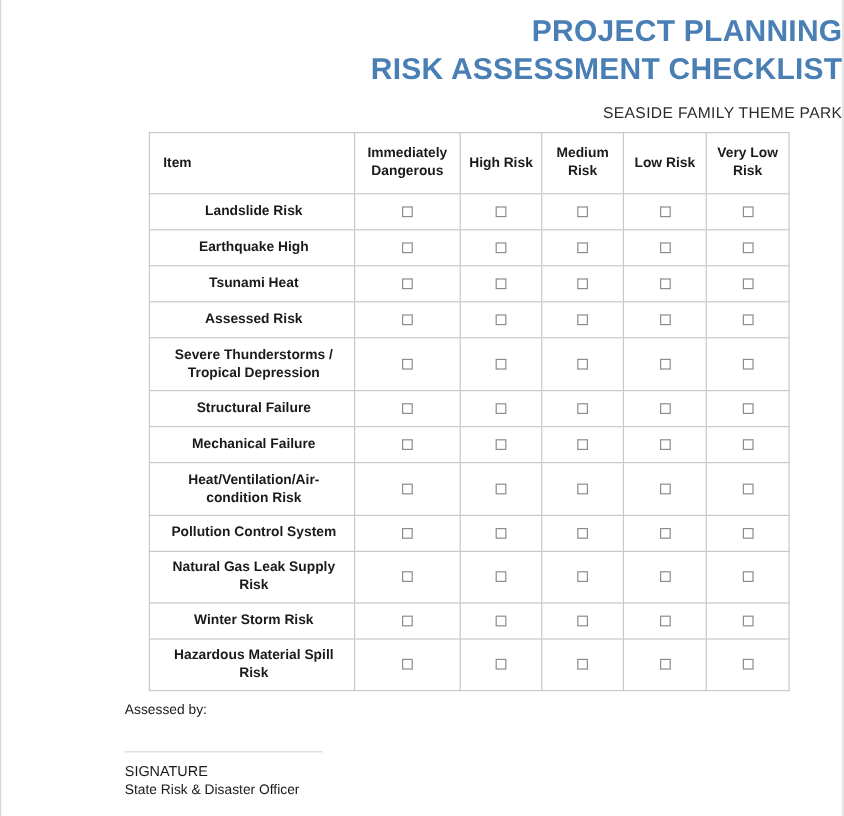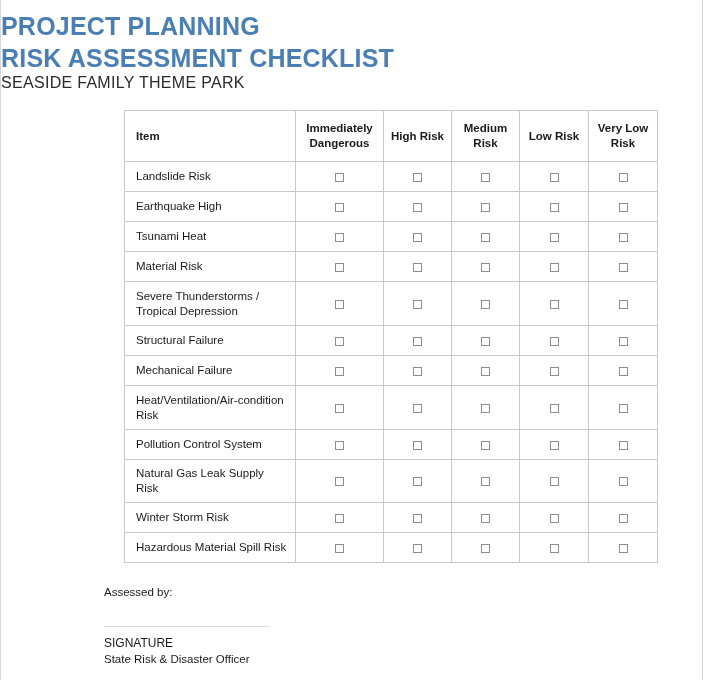--- a/index.html
+++ b/index.html
@@ -22,32 +22,33 @@
     height: 680px;
     background: #ffffff;
     box-sizing: border-box;
     border-left: 1px solid #d4d7dd;
     border-right: 1px solid #d6d6d6;
   }
 
   
   .title-block {
     padding-top: 10px;
-    text-align: left;
+    text-align: right;
   }
   .doc-title {
     color: #4a7fb5;
     font-size: 25px;
     font-weight: bold;
     line-height: 32px;
     letter-spacing: 0.2px;
   }
   .doc-subtitle {
+    margin-top: 12px;
     color: #2b2b2b;
-    font-size: 16px;
+    font-size: 13px;
     font-weight: normal;
     letter-spacing: 0.3px;
   }
 
   
   .table-wrap {
     position: absolute;
     left: 79px;
     top: 110px;
     width: 533px;
@@ -85,24 +86,24 @@
     padding: 2px 4px;
   }
   thead th.item-head {
     text-align: left;
     padding-left: 11px;
   }
 
   tbody td.item-cell {
     font-size: 11.5px;
     color: #1a1a1a;
-    text-align: left;
+    text-align: center;
     padding: 6px 8px 6px 11px;
     line-height: 15px;
-    font-weight: normal;
+    font-weight: bold;
   }
   tbody tr { height: 30px; }
   tbody tr.tall { height: 44px; }
 
   td.box-cell {
     text-align: center;
   }
 
   .checkbox {
     display: inline-block;
@@ -192,21 +193,21 @@
           </tr>
           <tr>
             <td class="item-cell">Tsunami Heat</td>
             <td class="box-cell"><span class="checkbox"></span></td>
             <td class="box-cell"><span class="checkbox"></span></td>
             <td class="box-cell"><span class="checkbox"></span></td>
             <td class="box-cell"><span class="checkbox"></span></td>
             <td class="box-cell"><span class="checkbox"></span></td>
           </tr>
           <tr>
-            <td class="item-cell">Material Risk</td>
+            <td class="item-cell">Assessed Risk</td>
             <td class="box-cell"><span class="checkbox"></span></td>
             <td class="box-cell"><span class="checkbox"></span></td>
             <td class="box-cell"><span class="checkbox"></span></td>
             <td class="box-cell"><span class="checkbox"></span></td>
             <td class="box-cell"><span class="checkbox"></span></td>
           </tr>
           <tr class="tall">
             <td class="item-cell">Severe Thunderstorms / Tropical Depression</td>
             <td class="box-cell"><span class="checkbox"></span></td>
             <td class="box-cell"><span class="checkbox"></span></td>

